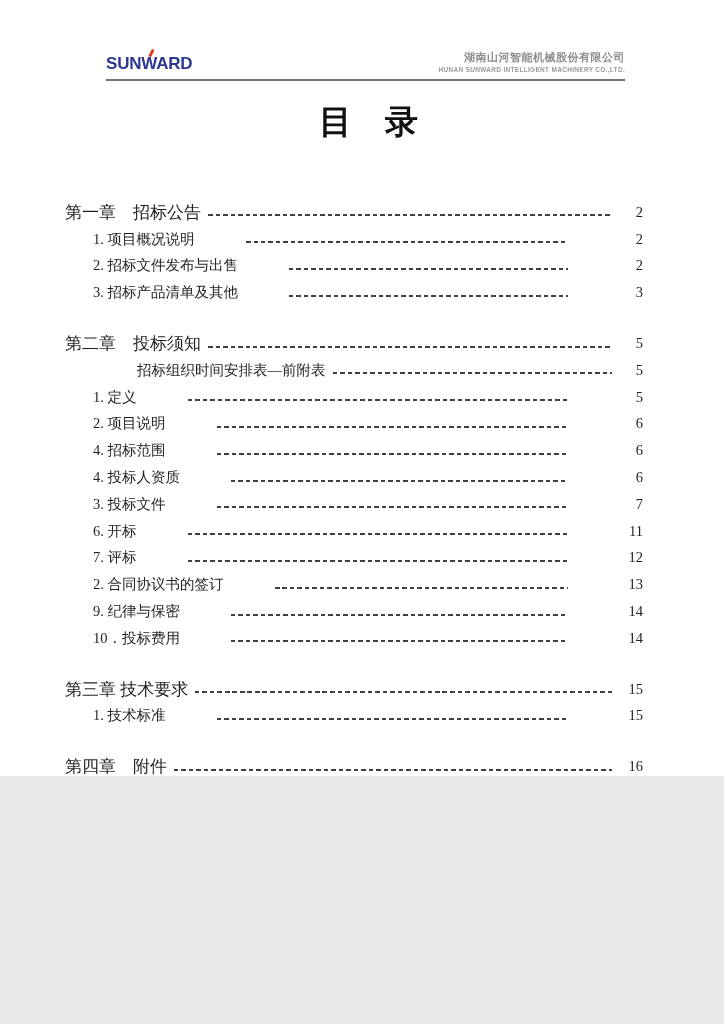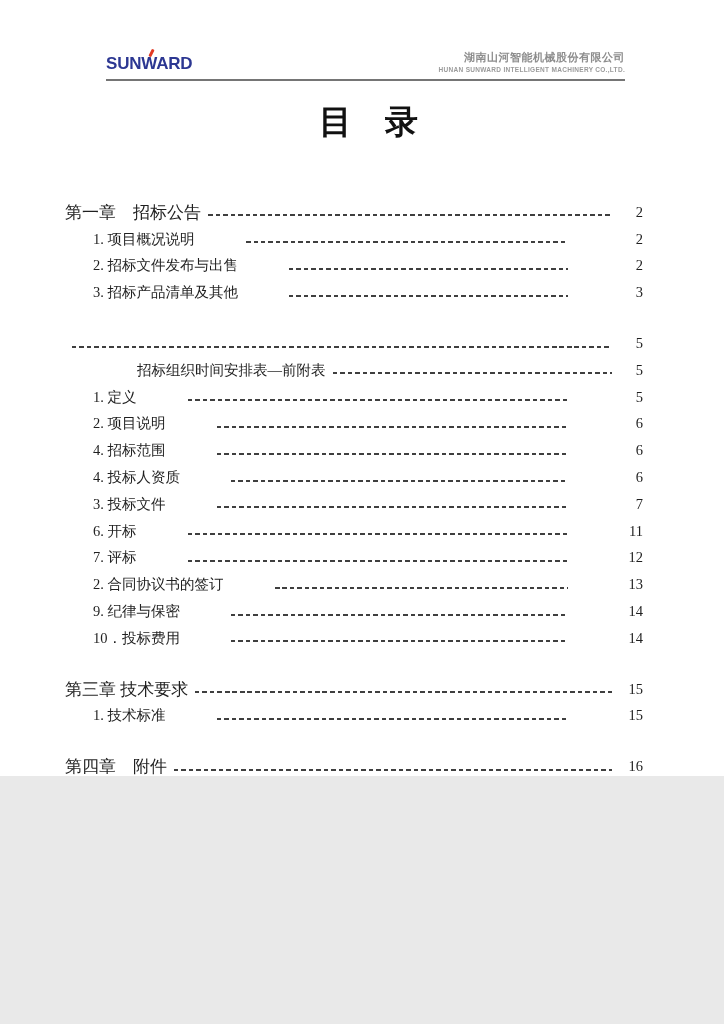--- a/index.html
+++ b/index.html
@@ -116,20 +116,21 @@
       <span class="toc-label">2. 招标文件发布与出售</span>
       <span class="toc-leader"></span>
       <span class="toc-page">2</span>
     </div>
       <div class="toc-row item">
       <span class="toc-label">3. 招标产品清单及其他</span>
       <span class="toc-leader"></span>
       <span class="toc-page">3</span>
     </div>
       <div class="toc-row chapter gap">
+      <span class="toc-label">第二章　投标须知</span>
       <span class="toc-leader"></span>
       <span class="toc-page">5</span>
     </div>
       <div class="toc-row sub">
       <span class="toc-label">招标组织时间安排表—前附表</span>
       <span class="toc-leader"></span>
       <span class="toc-page">5</span>
     </div>
       <div class="toc-row item">
       <span class="toc-label">1. 定义</span>

